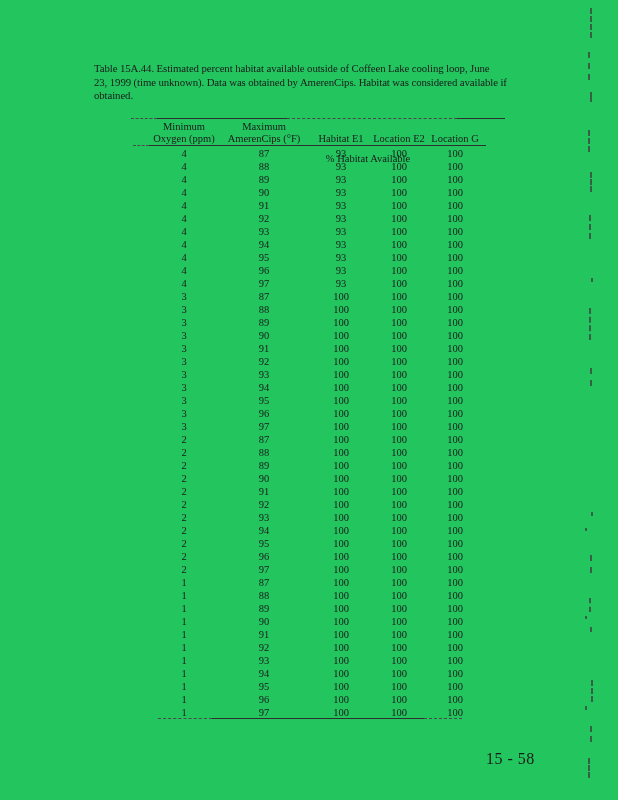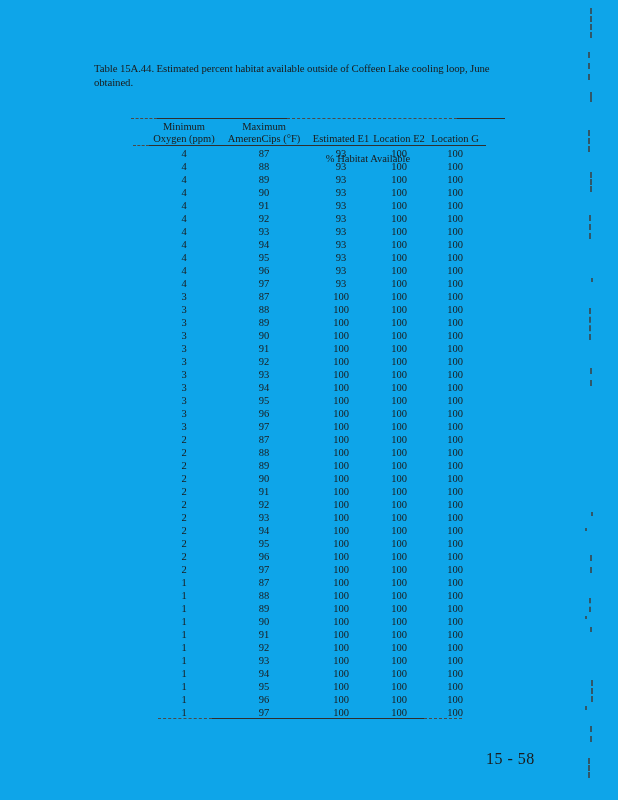--- a/index.html
+++ b/index.html
@@ -1,19 +1,19 @@
 <!DOCTYPE html>
 <html><head>
 <meta charset="utf-8">
 <style>
   html,body{margin:0;padding:0;background:#e8e8e8;}
   .page{
     position:relative;
     width:618px;height:800px;
-    background:#0ea5e9;
+    background:#22c55e;
     font-family:"Liberation Serif","DejaVu Serif",serif;
     color:#1b1b1b;
     overflow:hidden;
   }
   
   .caption{position:absolute;left:94px;top:62px;font-size:10.8px;line-height:13.5px;letter-spacing:-0.1px;}
   .cap-line{white-space:nowrap;}
   
   .rule{position:absolute;display:flex;height:2px;}
   .seg-solid{border-top:1.5px solid #2f2f2f;}
@@ -39,40 +39,41 @@
   
   .noise{position:absolute;width:0;border-left:2px dashed #3d3d3d;opacity:0.75;}
 </style>
 </head>
 <body>
 
 <div class="page">
 
   <div class="caption">
     <div class="cap-line">Table 15A.44. Estimated percent habitat available outside of  Coffeen Lake cooling loop, June</div>
+    <div class="cap-line">23, 1999 (time unknown). Data was obtained by AmerenCips. Habitat was considered available if</div>
     <div class="cap-line">obtained.</div>
   </div>
 
   <div class="rule rule-top">
     <span class="seg-dash" style="width:26px"></span>
     <span class="seg-solid" style="width:130px"></span>
     <span class="seg-dash" style="width:170px"></span>
     <span class="seg-solid" style="width:48px"></span>
   </div>
 
   <div class="hrow hrowA">
     <div class="hc c0">Minimum</div>
     <div class="hc c1">Maximum</div>
     <div class="hc spanner">% Habitat Available</div>
   </div>
 
   <div class="hrow hrowB">
     <div class="hc c0">Oxygen (ppm)</div>
     <div class="hc c1">AmerenCips (°F)</div>
-    <div class="hc c2">Estimated E1</div>
+    <div class="hc c2">Habitat E1</div>
     <div class="hc c3">Location E2</div>
     <div class="hc c4">Location G</div>
   </div>
 
   <div class="rule rule-head">
     <span class="seg-dash" style="width:16px"></span>
     <span class="seg-solid" style="width:337px"></span>
   </div>
 
   <div class="tbody">

